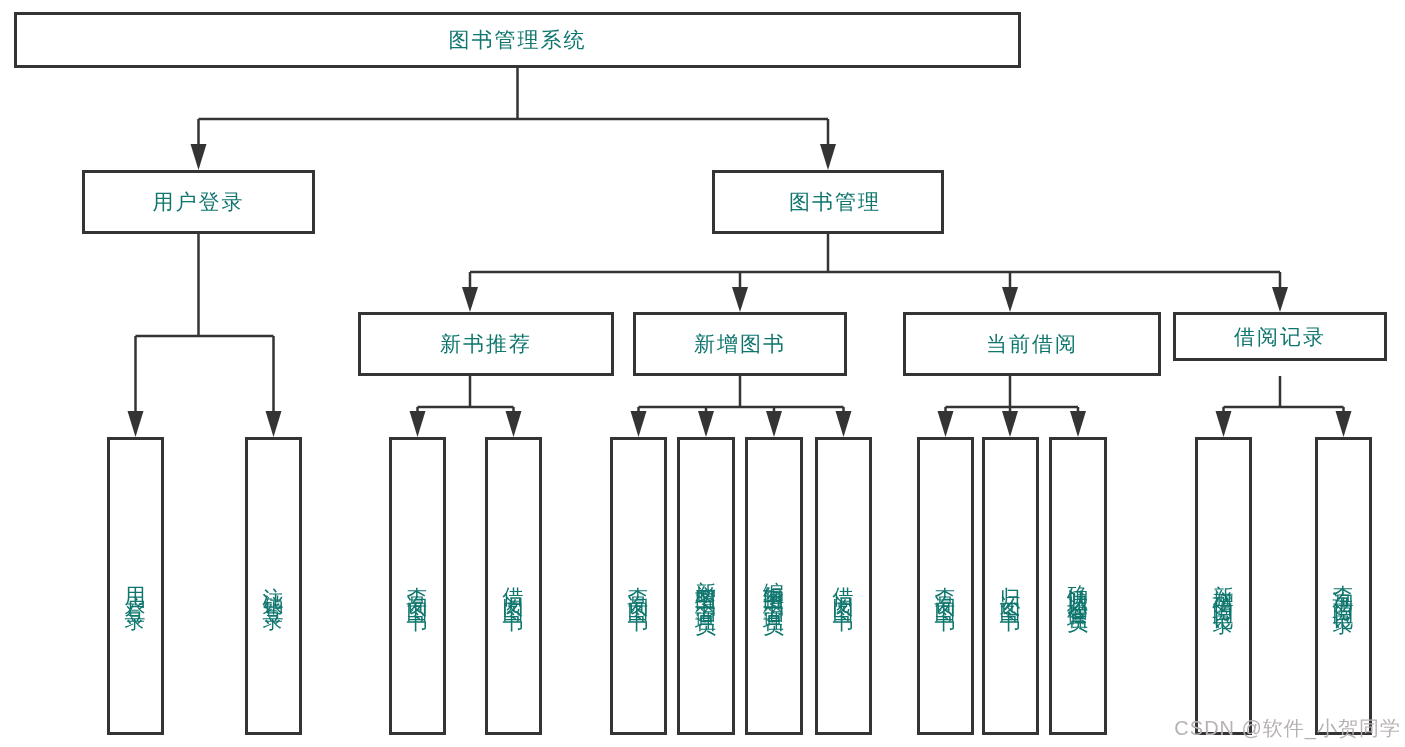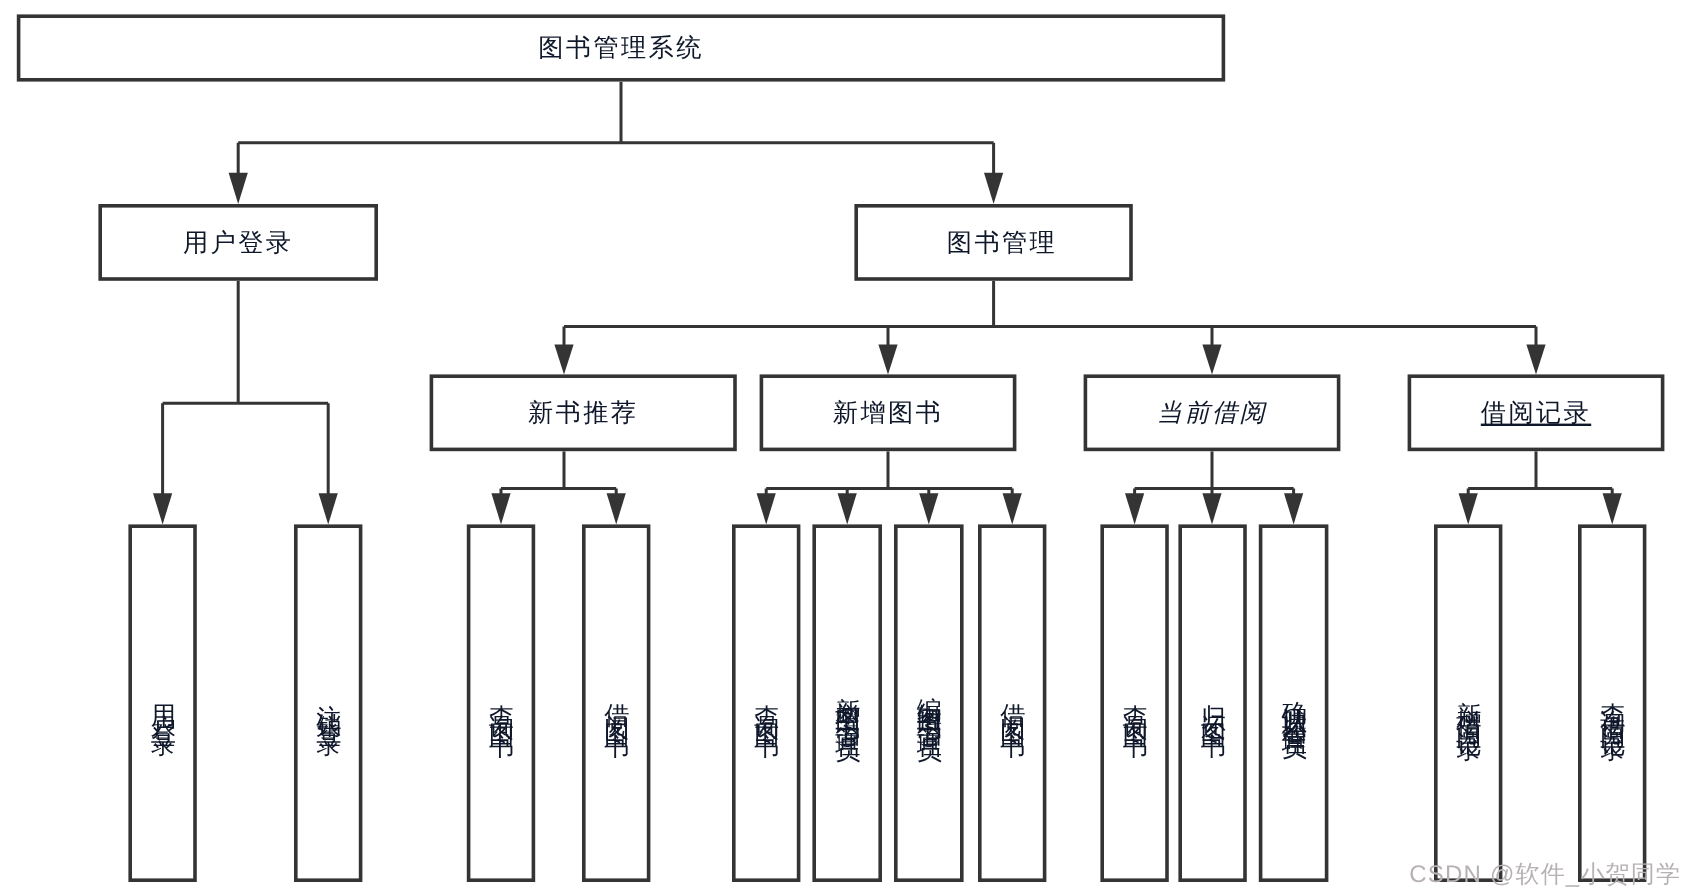--- a/index.html
+++ b/index.html
@@ -22,21 +22,21 @@
     height: 747px;
   }
   .node {
     position: absolute;
     box-sizing: border-box;
     border: 3px solid #343434;
     background: #ffffff;
     display: flex;
     align-items: center;
     justify-content: center;
-    color: #0f172a;
+    color: #0f766e;
   }
   .hlabel {
     font-size: 21px;
     letter-spacing: 2px;
     white-space: nowrap;
   }
   .vlabel {
     writing-mode: vertical-rl;
     text-orientation: mixed;
     font-size: 21px;
@@ -114,24 +114,24 @@
   <div class="node" style="left:712px; top:170px; width:232px; height:64px;padding-left:14px;">
     <span class="hlabel">图书管理</span>
   </div>
 
   <div class="node" style="left:358px; top:312px; width:256px; height:64px;">
     <span class="hlabel">新书推荐</span>
   </div>
   <div class="node" style="left:633px; top:312px; width:214px; height:64px;">
     <span class="hlabel">新增图书</span>
   </div>
-  <div class="node" style="left:903px; top:312px; width:214px; height:64px;font-style:italic;">
+  <div class="node" style="left:903px; top:312px; width:258px; height:64px;">
     <span class="hlabel">当前借阅</span>
   </div>
-  <div class="node" style="left:1173px; top:312px; width:214px; height:64px;text-decoration:underline;">
+  <div class="node" style="left:1173px; top:312px; width:214px; height:49px;">
     <span class="hlabel">借阅记录</span>
   </div>
 
   <div class="node" style="left:107px; top:437px; width:57px; height:298px;">
     <span class="vlabel">用户登录</span>
   </div>
   <div class="node" style="left:245px; top:437px; width:57px; height:298px;">
     <span class="vlabel">注销登录</span>
   </div>
 

